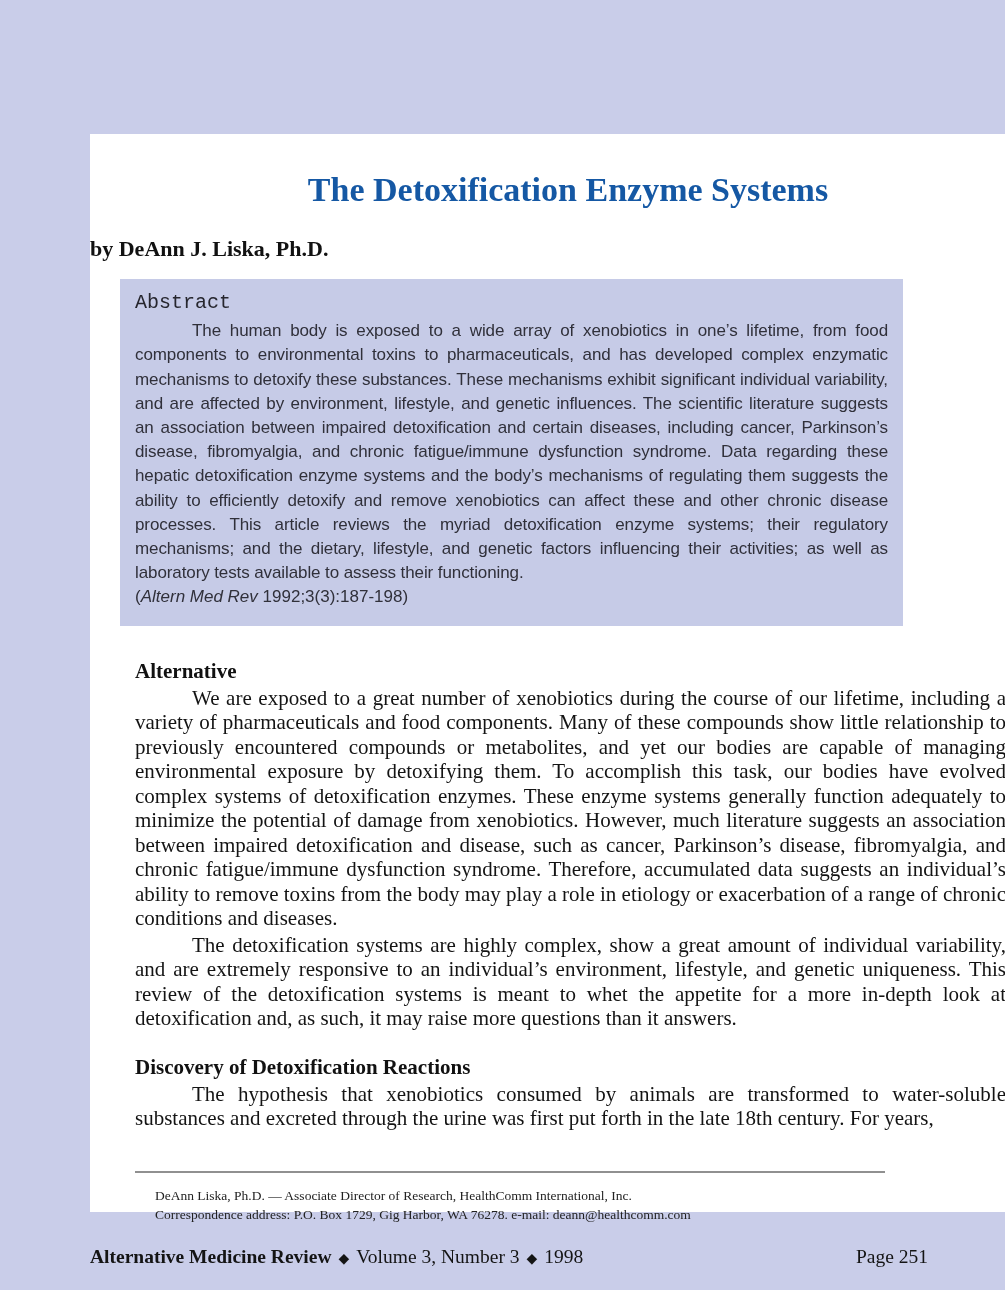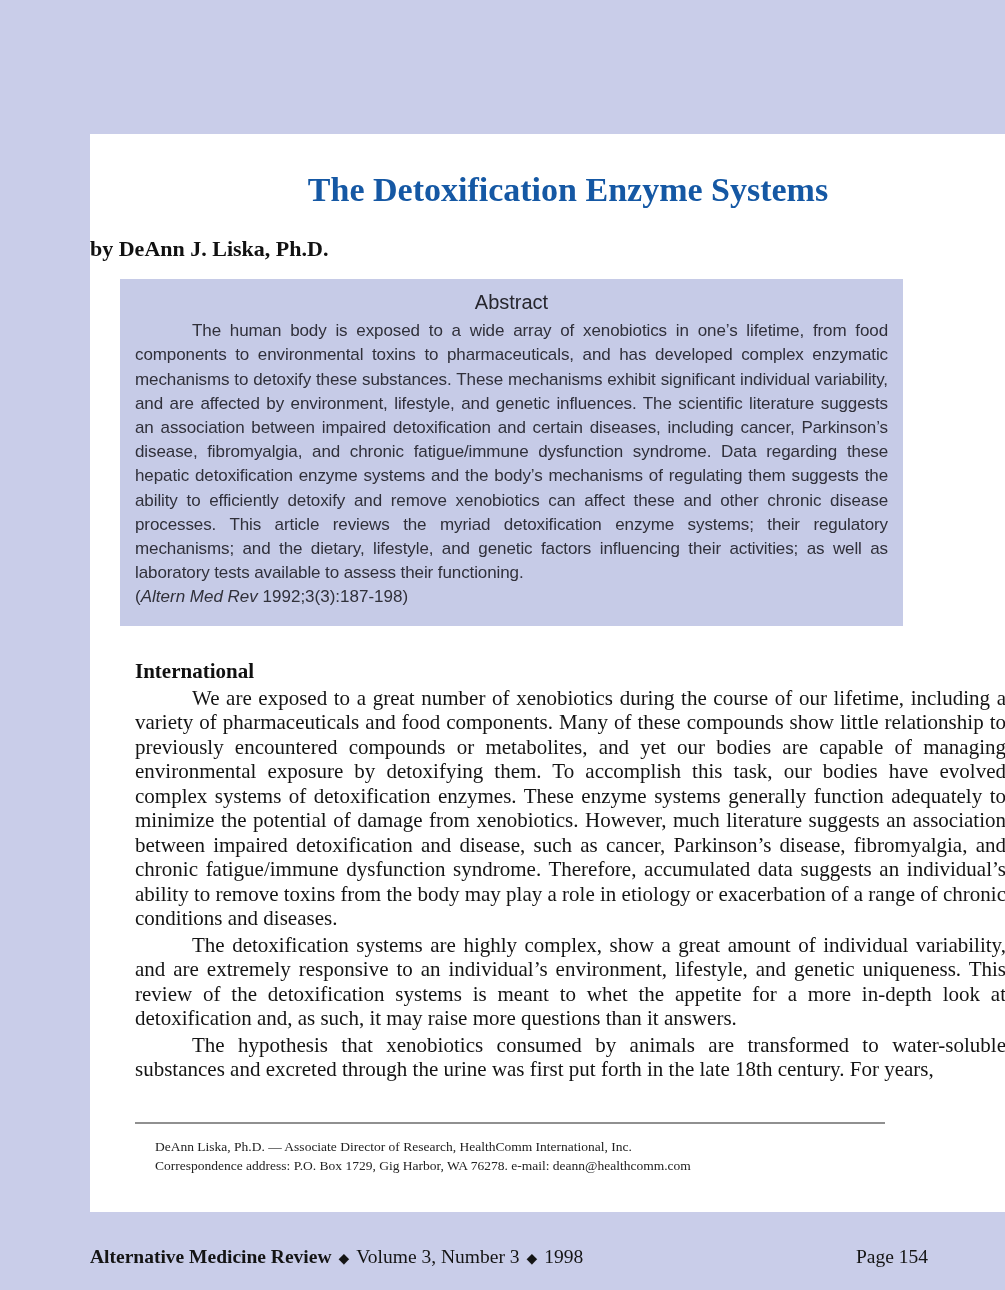--- a/index.html
+++ b/index.html
@@ -44,24 +44,23 @@
 
   .abstract-box {
     margin-top: 17px;
     margin-left: 30px;
     width: 783px;
     background: #c6cbe7;
     padding: 12px 15px 16px 15px;
   }
 
   .abstract-heading {
-    font-family: Liberation Sans, sans-serif;
+    font-family: Liberation Mono, monospace;
     font-size: 20px;
     color: #26262e;
-    text-align: center;
   }
 
   .abstract-text {
     margin-top: 5px;
     font-family: "Liberation Sans", sans-serif;
     font-size: 17px;
     line-height: 24.2px;
     letter-spacing: -0.1px;
     text-align: justify;
     text-indent: 57px;
@@ -147,42 +146,43 @@
     <div class="abstract-box">
       <div class="abstract-heading">Abstract</div>
       <p class="abstract-text">The human body is exposed to a wide array of xenobiotics in one’s lifetime, from food components to environmental toxins to pharmaceuticals, and has developed complex enzymatic mechanisms to detoxify these substances. These mechanisms exhibit significant individual variability, and are affected by environment, lifestyle, and genetic influences. The scientific literature suggests an association between impaired detoxification and certain diseases, including cancer, Parkinson’s disease, fibromyalgia, and chronic fatigue/immune dysfunction syndrome. Data regarding these hepatic detoxification enzyme systems and the body’s mechanisms of regulating them suggests the ability to efficiently detoxify and remove xenobiotics can affect these and other chronic disease processes. This article reviews the myriad detoxification enzyme systems; their regulatory mechanisms; and the dietary, lifestyle, and genetic factors influencing their activities; as well as laboratory tests available to assess their functioning.</p>
       <div class="abstract-citation">
         <span>(</span><span class="journal">Altern Med Rev</span><span> 1992;3(3):187-198)</span>
       </div>
     </div>
 
     <div class="content">
 
-      <h2 class="section-heading heading-intro">International</h2>
+      <h2 class="section-heading heading-intro">Alternative</h2>
 
       <p class="body-para">We are exposed to a great number of xenobiotics during the course of our lifetime, including a variety of pharmaceuticals and food components. Many of these compounds show little relationship to previously encountered compounds or metabolites, and yet our bodies are capable of managing environmental exposure by detoxifying them. To accomplish this task, our bodies have evolved complex systems of detoxification enzymes. These enzyme systems generally function adequately to minimize the potential of damage from xenobiotics. However, much literature suggests an association between impaired detoxification and disease, such as cancer, Parkinson’s disease, fibromyalgia, and chronic fatigue/immune dysfunction syndrome. Therefore, accumulated data suggests an individual’s ability to remove toxins from the body may play a role in etiology or exacerbation of a range of chronic conditions and diseases.</p>
 
       <p class="body-para">The detoxification systems are highly complex, show a great amount of individual variability, and are extremely responsive to an individual’s environment, lifestyle, and genetic uniqueness. This review of the detoxification systems is meant to whet the appetite for a more in-depth look at detoxification and, as such, it may raise more questions than it answers.</p>
 
+      <h2 class="section-heading heading-discovery">Discovery of Detoxification Reactions</h2>
 
       <p class="body-para">The hypothesis that xenobiotics consumed by animals are transformed to water-soluble substances and excreted through the urine was first put forth in the late 18th century. For years,</p>
     </div>
 
     <hr class="footnote-rule">
 
     <div class="footnote">
       <div>DeAnn Liska, Ph.D. — Associate Director of Research, HealthComm International, Inc.</div>
       <div>Correspondence address: P.O. Box 1729, Gig Harbor, WA 76278. e-mail: deann@healthcomm.com</div>
     </div>
 
   </div>
 
   <div class="page-footer">
     <div class="footer-row1">
       <div>
         <span class="footer-journal">Alternative Medicine Review</span><span class="footer-diamond">◆</span><span>Volume 3, Number 3</span><span class="footer-diamond">◆</span><span>1998</span>
       </div>
-      <div>Page 154</div>
+      <div>Page 251</div>
     </div>
     <div class="footer-copyright">Copyright©1998 Thorne Research, Inc. All Rights Reserved. No Reprint Without Written Permission</div>
   </div>
 
 </div>
 
 </body></html>

